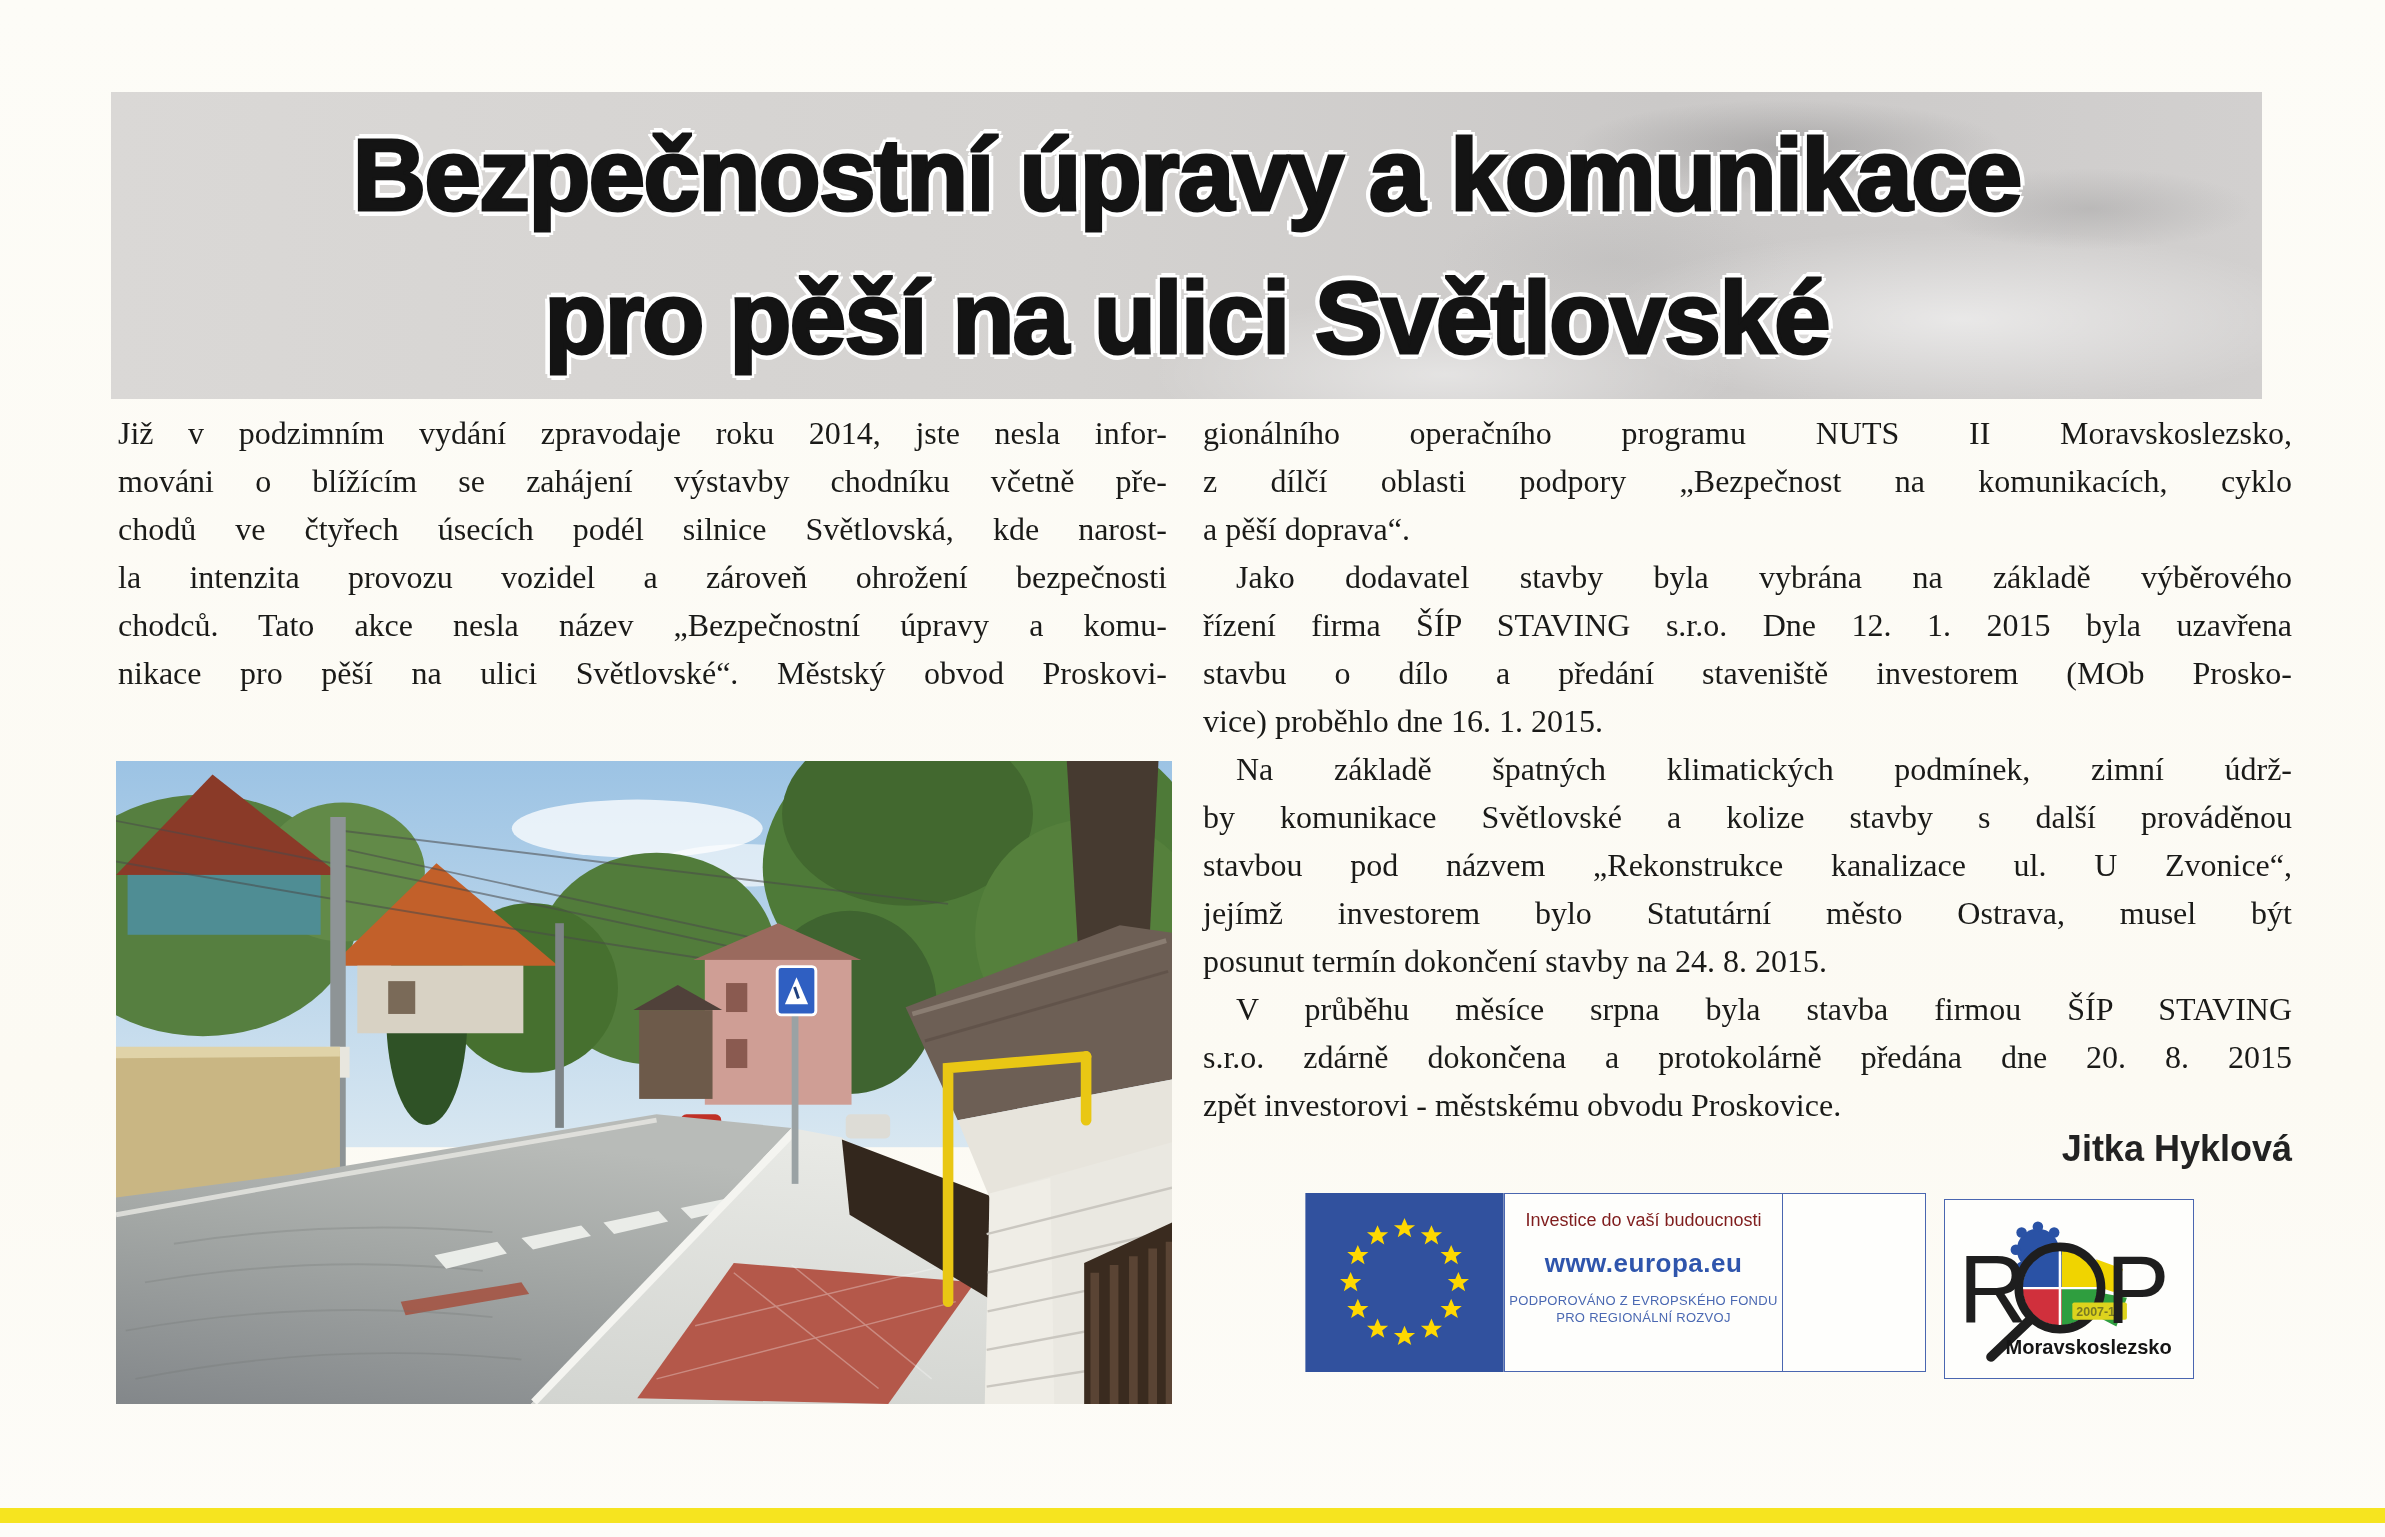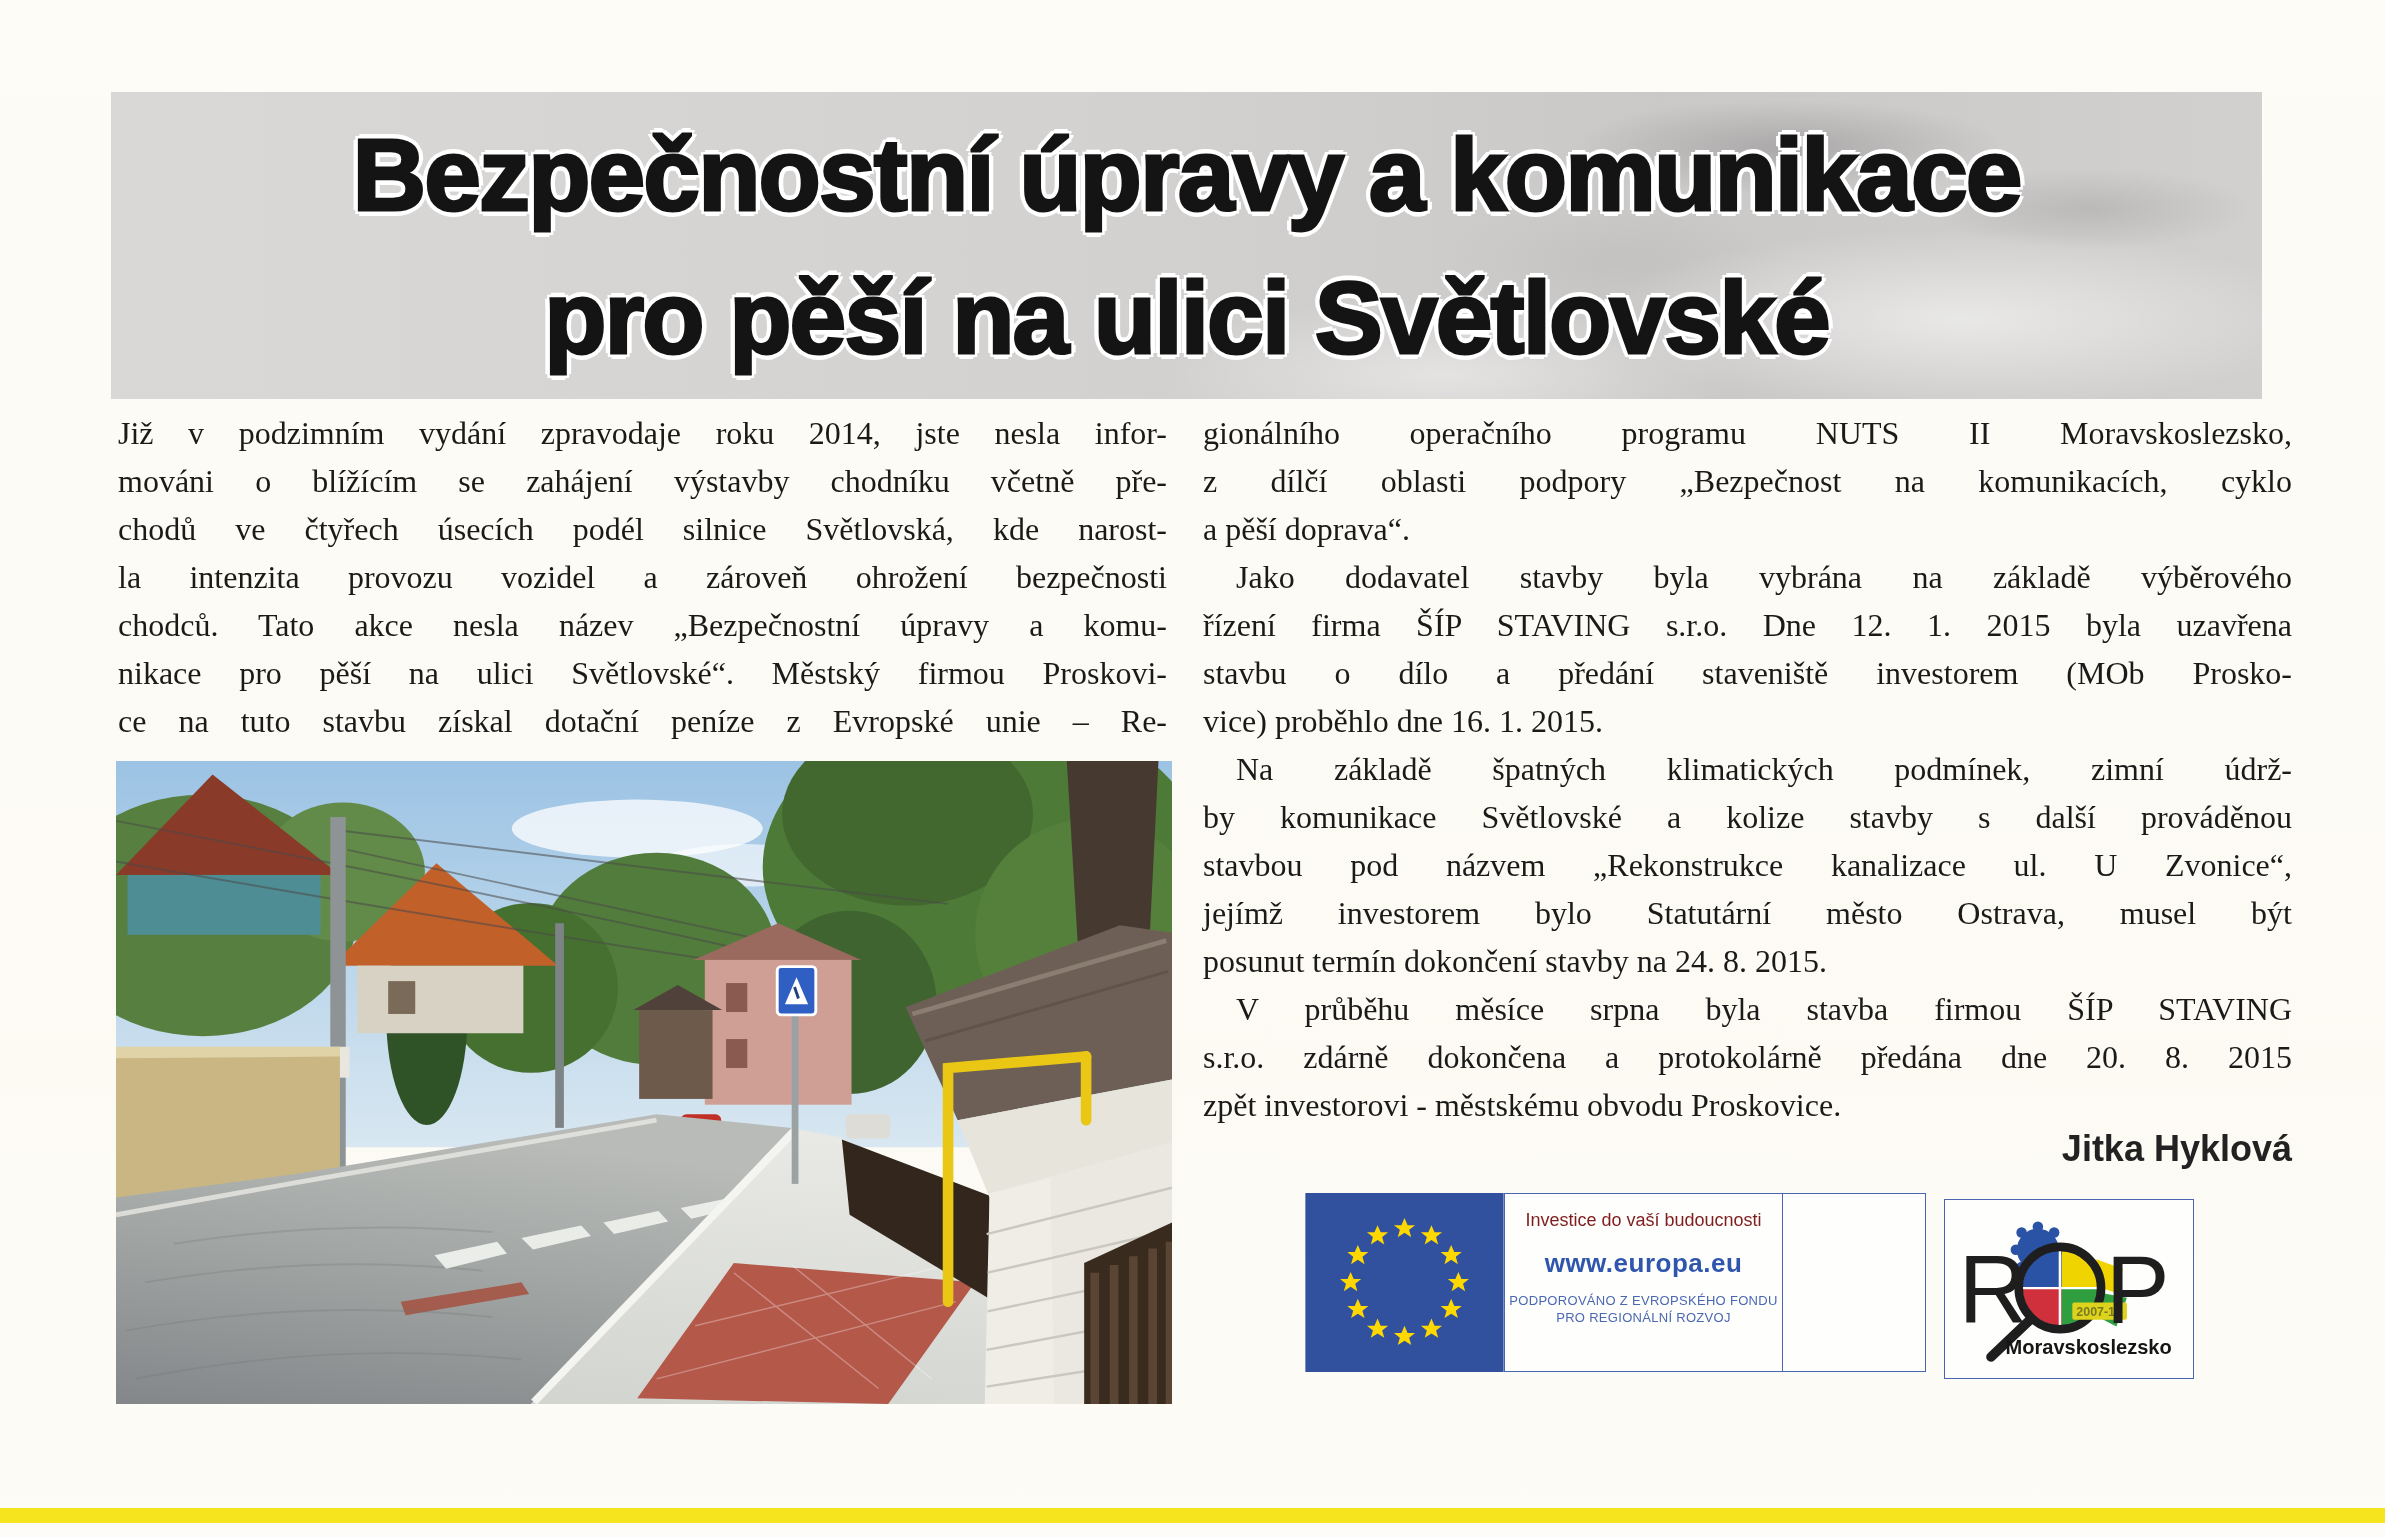--- a/index.html
+++ b/index.html
@@ -72,22 +72,21 @@
       <div class="title-line">pro pěší na ulici Světlovské</div>
     </div>
   </div>
 
   <div id="left-col" class="col">
     <div class="line jl">Již v podzimním vydání zpravodaje roku 2014, jste nesla infor-</div>
     <div class="line jl">mováni o blížícím se zahájení výstavby chodníku včetně pře-</div>
     <div class="line jl">chodů ve čtyřech úsecích podél silnice Světlovská, kde narost-</div>
     <div class="line jl">la intenzita provozu vozidel a zároveň ohrožení bezpečnosti</div>
     <div class="line jl">chodců. Tato akce nesla název „Bezpečnostní úpravy a komu-</div>
-    <div class="line jl">nikace pro pěší na ulici Světlovské“. Městský firmou Proskovi-</div>
-    <div class="line jl">ce na tuto stavbu získal dotační peníze z Evropské unie – Re-</div>
+    <div class="line jl">nikace pro pěší na ulici Světlovské“. Městský obvod Proskovi-</div>
   </div>
 
   <div id="right-col" class="col">
     <div class="line jl">gionálního operačního programu NUTS II Moravskoslezsko,</div>
     <div class="line jl">z dílčí oblasti podpory „Bezpečnost na komunikacích, cyklo</div>
     <div class="line jl-last">a pěší doprava“.</div>
     <div class="line jl ind">Jako dodavatel stavby byla vybrána na základě výběrového</div>
     <div class="line jl">řízení firma ŠÍP STAVING s.r.o. Dne 12. 1. 2015 byla uzavřena</div>
     <div class="line jl">stavbu o dílo a předání staveniště investorem (MOb Prosko-</div>
     <div class="line jl-last">vice) proběhlo dne 16. 1. 2015.</div>

